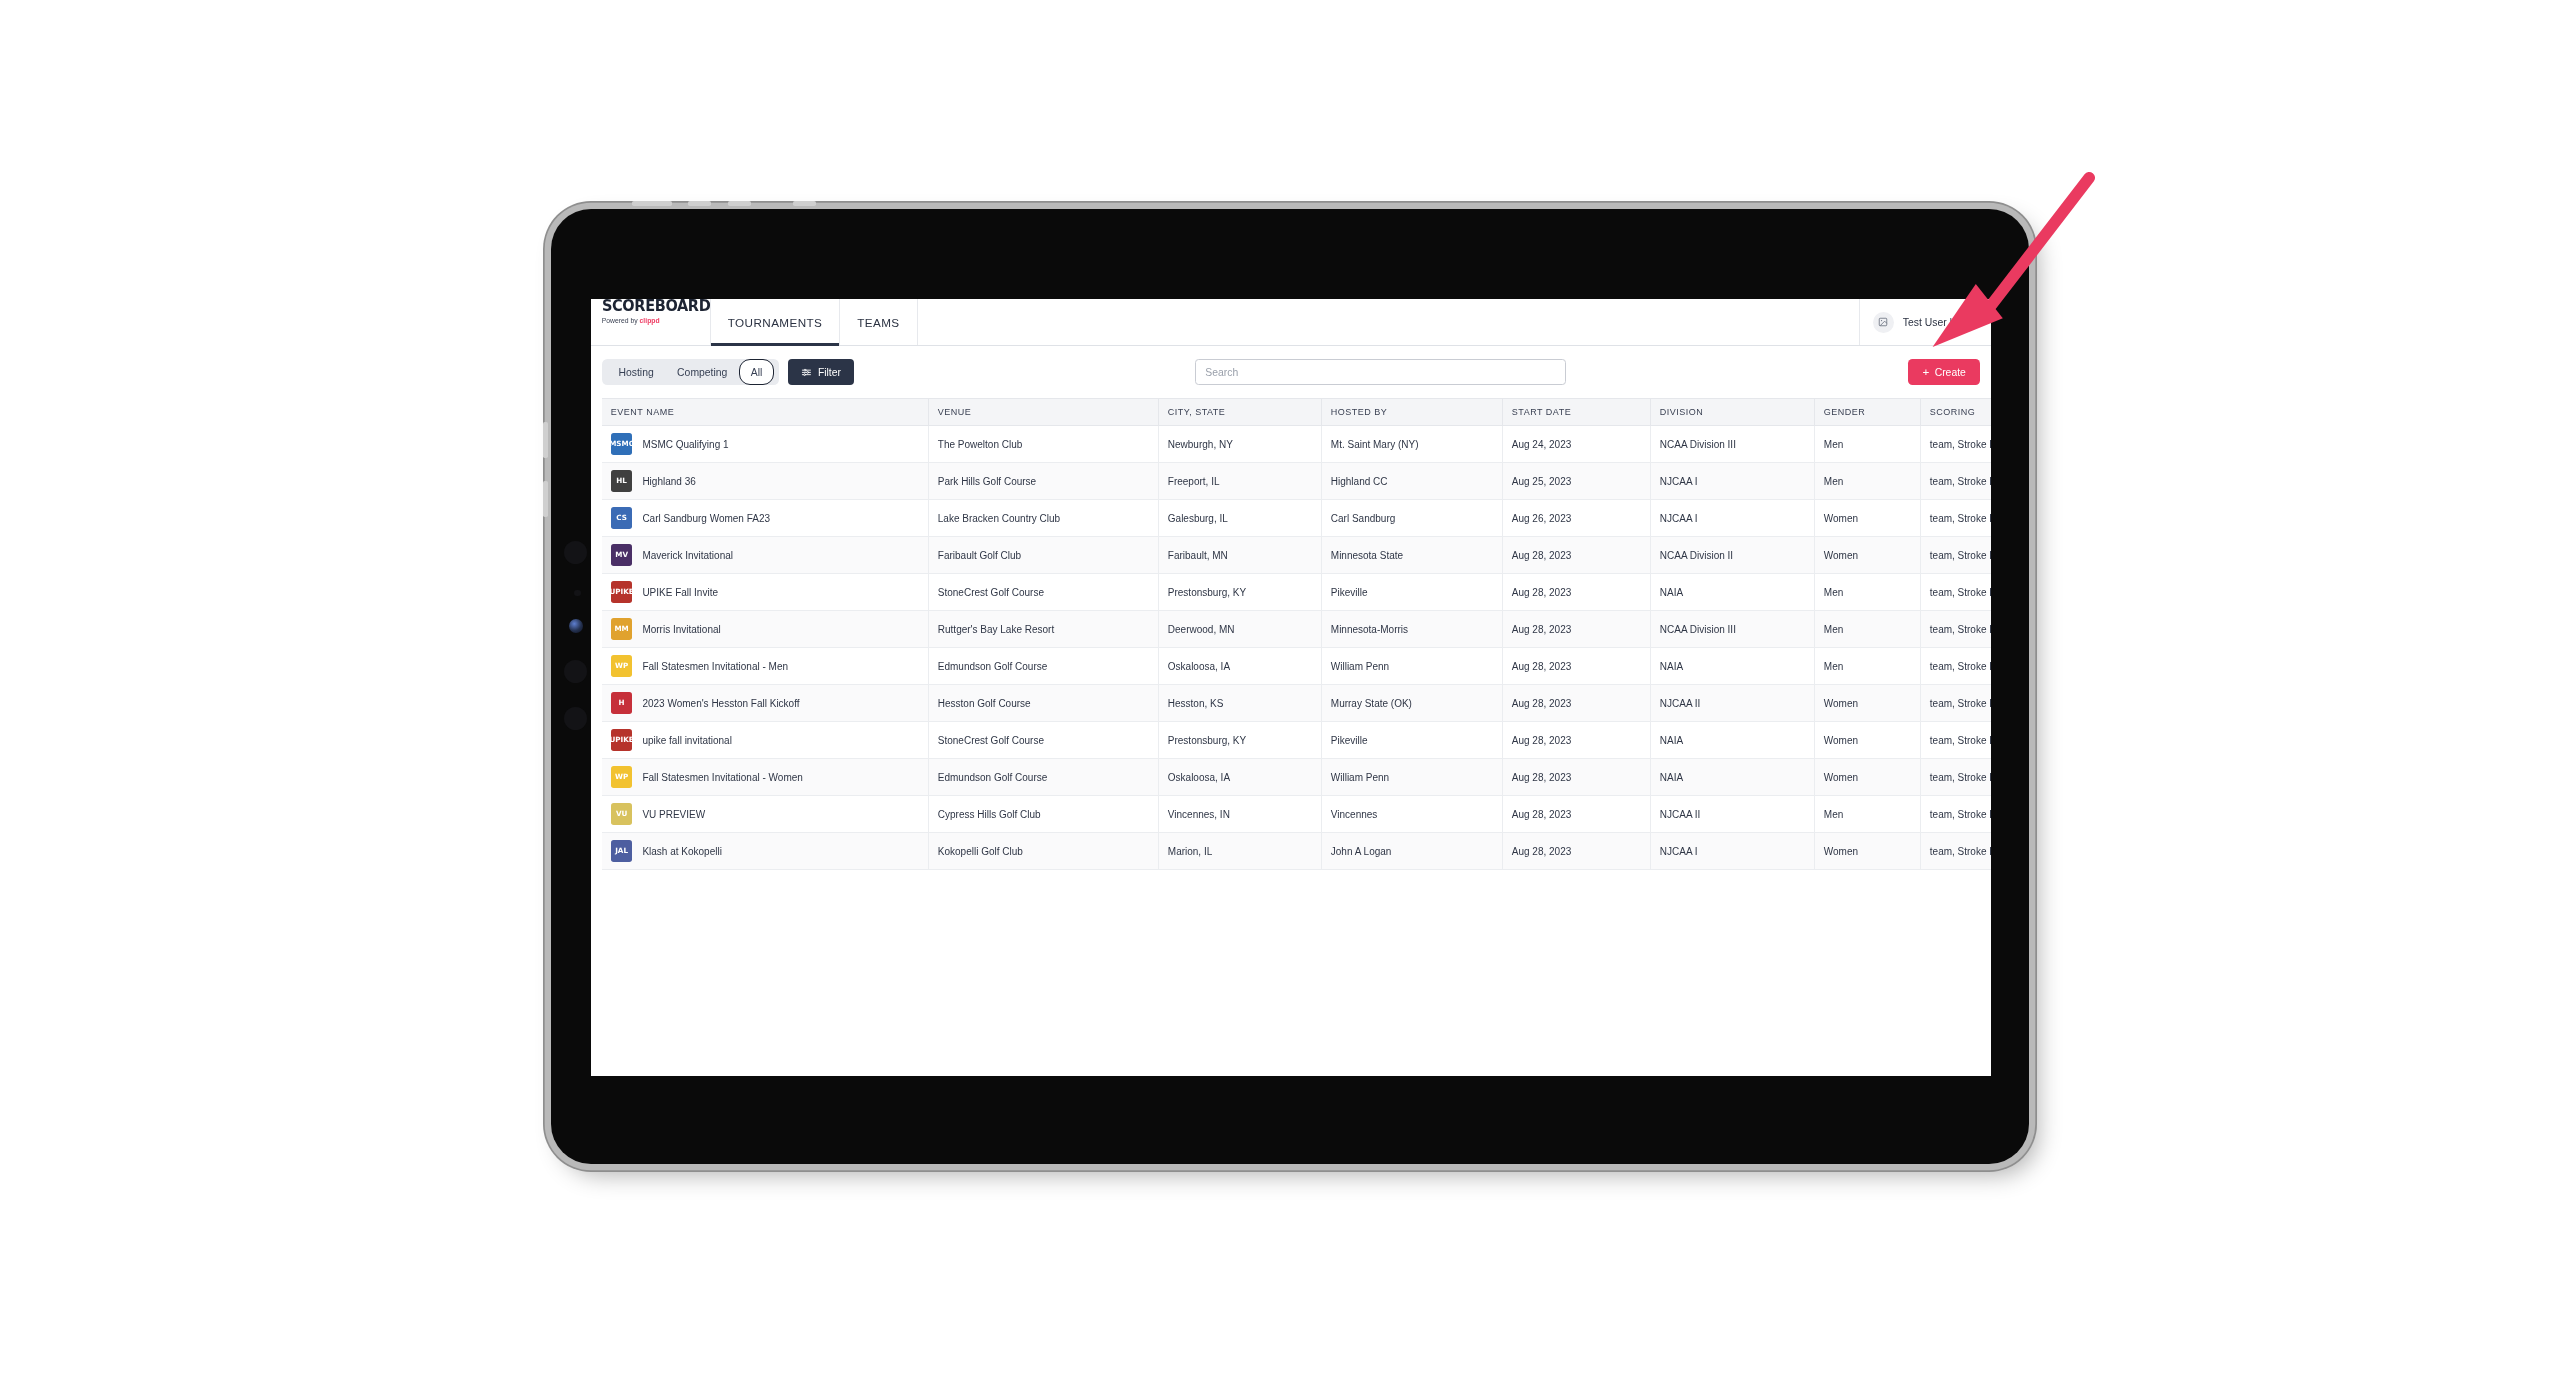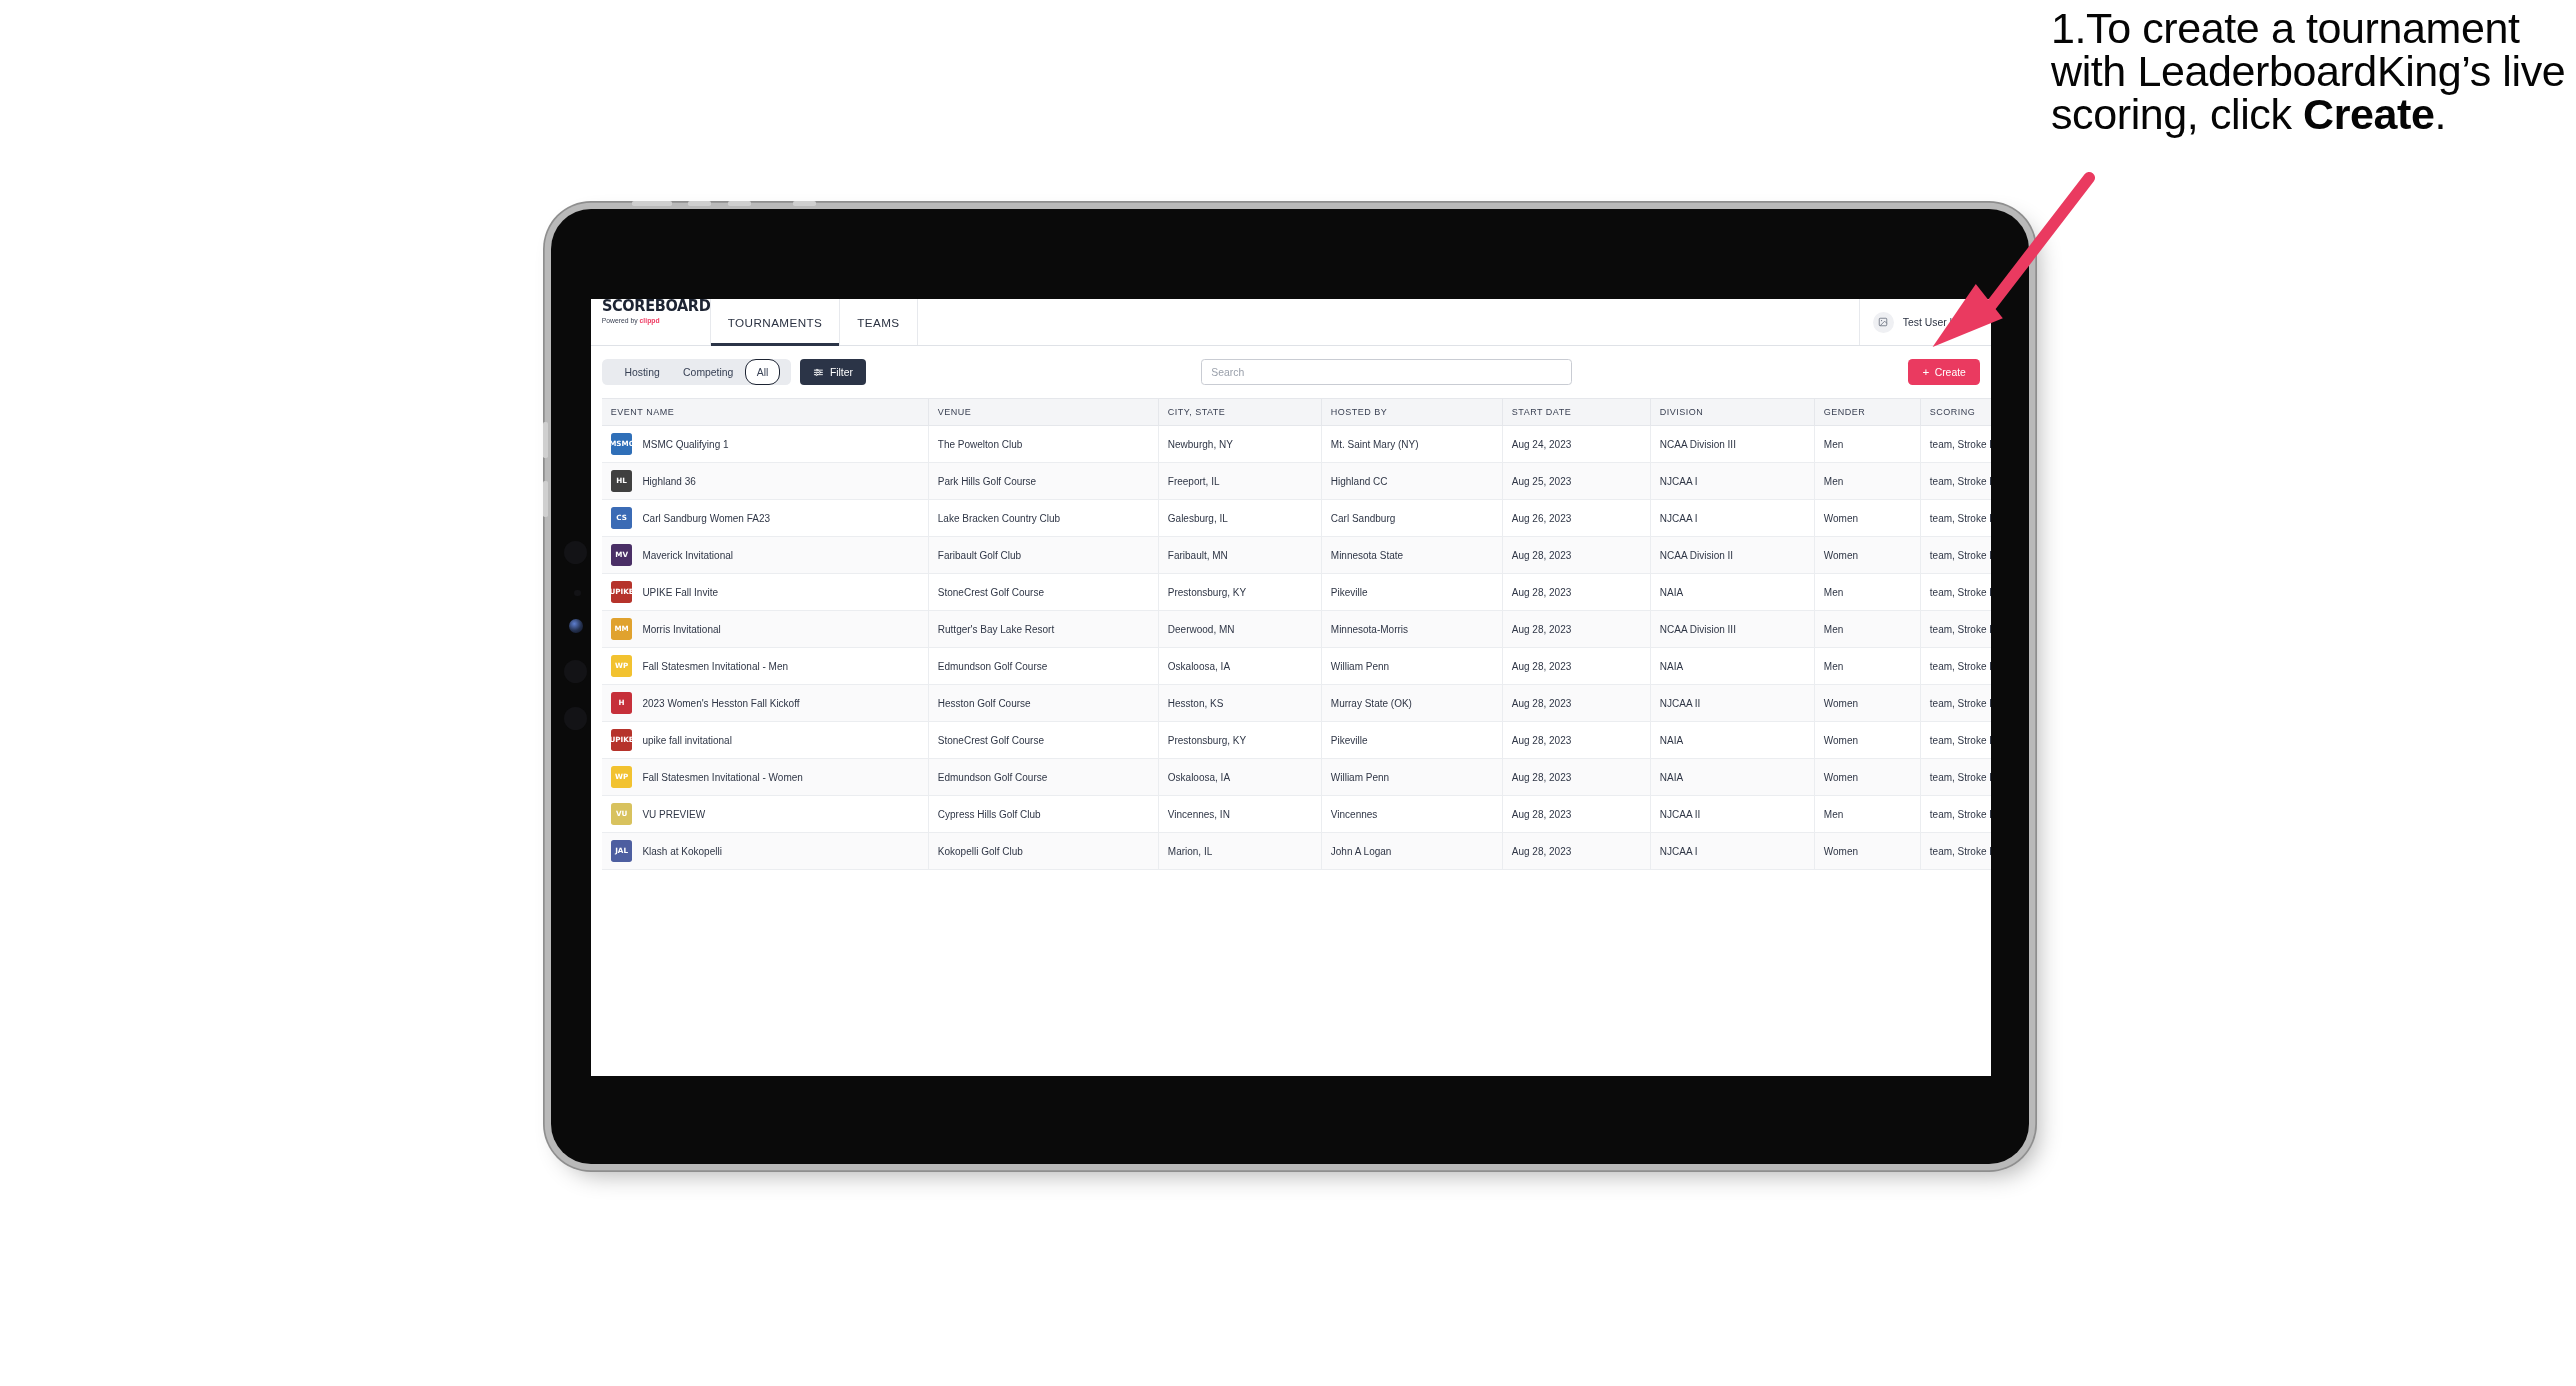--- a/index.html
+++ b/index.html
@@ -88,21 +88,21 @@
   #user-name { font-size: 10.4px; color: #2b3242; white-space: nowrap; }
   #sign-link { font-size: 10.4px; color: #2b3242; white-space: nowrap; }
 
   
   #toolbar {
     height: 52px; display: flex; align-items: center;
     padding: 0 10.8px; background: #fff; gap: 9px;
   }
   #segmented {
     display: flex; align-items: center; background: #e9ebef;
-    border-radius: 5.4px; height: 26px; padding: 0 11px;
+    border-radius: 5.4px; height: 26px; padding: 0 5px;
   }
   .seg-item {
     font-size: 10.4px; color: #374054; padding: 0 11.7px;
     height: 24px; display: flex; align-items: center; cursor: pointer;
   }
   .seg-item.selected {
     background: #fff; border: 1.3px solid #1d2433; border-radius: 11px;
     font-weight: 400; height: 24px; padding: 0 10.8px;
   }
   #filter-btn {
@@ -465,16 +465,15 @@
     </div>
   </div>
 
   <svg id="arrow" viewBox="0 0 210 230">
     <g id="arrow-g">
       <line x1="188" y1="12" x2="68" y2="168" stroke-width="13" stroke-linecap="round" stroke="#ea3a60"></line>
       <polygon points="14,200 92,168 62,130" fill="#ea3a60"></polygon>
     </g>
   </svg>
 
-  <div id="annotation"><span>1.</span><span>To create a tournament with LeaderboardKing’s live scoring, click </span><b>Create</b><span>.</span></div>
 
 </div>
 
 
 </body></html>

